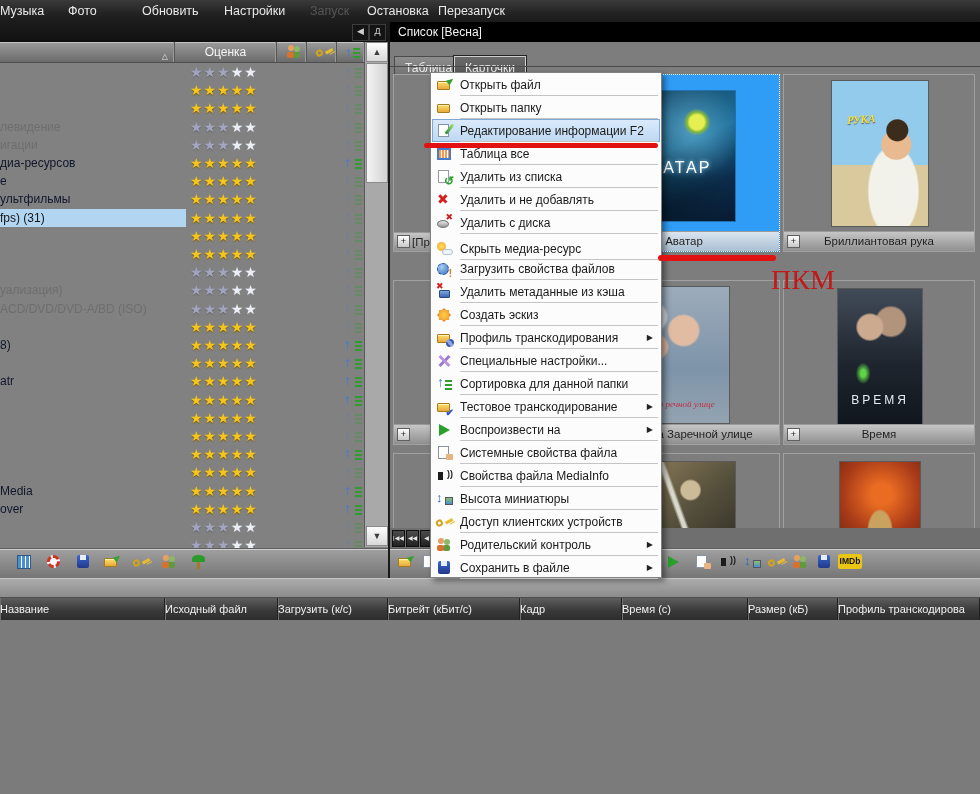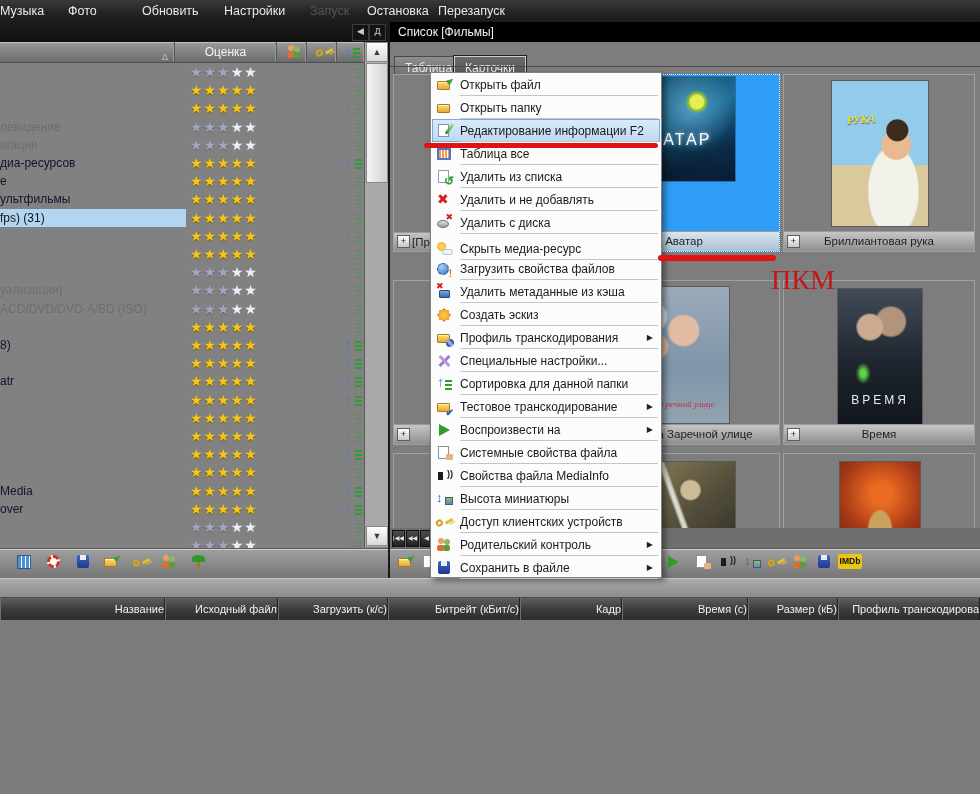--- a/index.html
+++ b/index.html
@@ -193,21 +193,21 @@
   [data-icon="palm"]::before{left:7px;bottom:1px;width:3px;height:8px;background:#a87828}
   [data-icon="palm"]::after{left:2px;top:1px;width:13px;height:7px;border-radius:50% 50% 10% 10%;background:#2a9a2a}
   .imdb{position:absolute;top:5px;width:24px;height:15px;background:#e9c514;border-radius:2px;
     color:#141414;font-size:8.5px;font-weight:bold;text-align:center;line-height:15px}
 
   
   #gapstrip{left:0;top:578px;width:980px;height:20px;
     background:linear-gradient(#ababab,#8c8c8c);border-top:1px solid #c6c6c6;border-bottom:1px solid #4f4f4f;box-sizing:border-box}
   #theader{left:0;top:598px;width:980px;height:22px;display:flex;
     background:linear-gradient(#5e5e5e,#3a3a3a 55%,#2d2d2d)}
-  .thc{height:24px;line-height:22px;text-align:right;color:#f1f1f1;font-size:11px;
+  .thc{height:24px;line-height:22px;text-align:left;color:#f1f1f1;font-size:11px;
     border-right:1px solid #212121;box-shadow:inset 1px 0 0 #707070;box-sizing:border-box;
     overflow:hidden;white-space:nowrap}
   #tbody{left:0;top:620px;width:980px;height:174px;background:#7b7b7b}
 
   
   .redline{position:absolute;height:6px;border-radius:3px;background:#e01212;z-index:30}
   #pkm{left:771px;top:264px;font-family:"Liberation Serif",serif;font-size:28px;color:#c41717;z-index:30}
 </style>
 </head>
 <body>
@@ -219,21 +219,21 @@
   <span class="mb-item" style="left:220px">Настройки</span>
   <span class="mb-item" style="left:306px" data-dis="true">Запуск</span>
   <span class="mb-item" style="left:363px">Остановка</span>
   <span class="mb-item" style="left:434px">Перезапуск</span>
 </div>
 
 <div class="abs" id="substrip-left">
   <span class="winbtn" style="left:352px">◀</span>
   <span class="winbtn" style="left:369px">Д</span>
 </div>
-<div class="abs" id="rp-title">Список [Фильмы]</div>
+<div class="abs" id="rp-title">Список [Весна]</div>
 <div class="abs" id="splitter"></div>
 
 <div class="abs" id="panel-left">
   <div id="lp-header">
     <div class="lph-cell" style="left:0;width:174px">
       <span class="sort-tri">△</span>
     </div>
     <div class="lph-cell" style="left:175px;width:101px">Оценка</div>
     <div class="lph-cell" style="left:277px;width:29px"><span class="ico" style="margin:2px 0 0 5px" data-icon="parental"></span></div>
     <div class="lph-cell" style="left:307px;width:29px"><span class="ico" style="margin:2px 0 0 5px" data-icon="client-access"></span></div>
@@ -396,21 +396,21 @@
 <div class="abs" id="panel-right">
   <span class="tab" style="left:4px">Таблица</span>
   <span class="tab" style="left:64px" data-active="true">Карточки</span>
   <div id="tabline"></div>
 
   <div class="card" style="left:3px;top:32px;width:192px;height:178px">
     <span class="plusbtn">+</span>
     <div class="caption left">[Пр</div>
   </div>
   <div class="card" style="left:198px;top:32px;width:192px;height:178px" data-sel="true">
-    <div class="poster" style="left:34px;top:2px;width:112px;height:104px" data-poster="avatar">
+    <div class="poster" style="left:34px;top:16px;width:112px;height:130px" data-poster="avatar">
       <span class="ptext">АТАР</span>
     </div>
     <span class="plusbtn">+</span>
     <div class="caption">Аватар</div>
   </div>
   <div class="card" style="left:393px;top:32px;width:192px;height:178px">
     <div class="poster" style="left:48px;top:6px;width:96px;height:145px" data-poster="brilliant">
       <span class="ptext">РУКА</span>
     </div>
     <span class="plusbtn">+</span>

